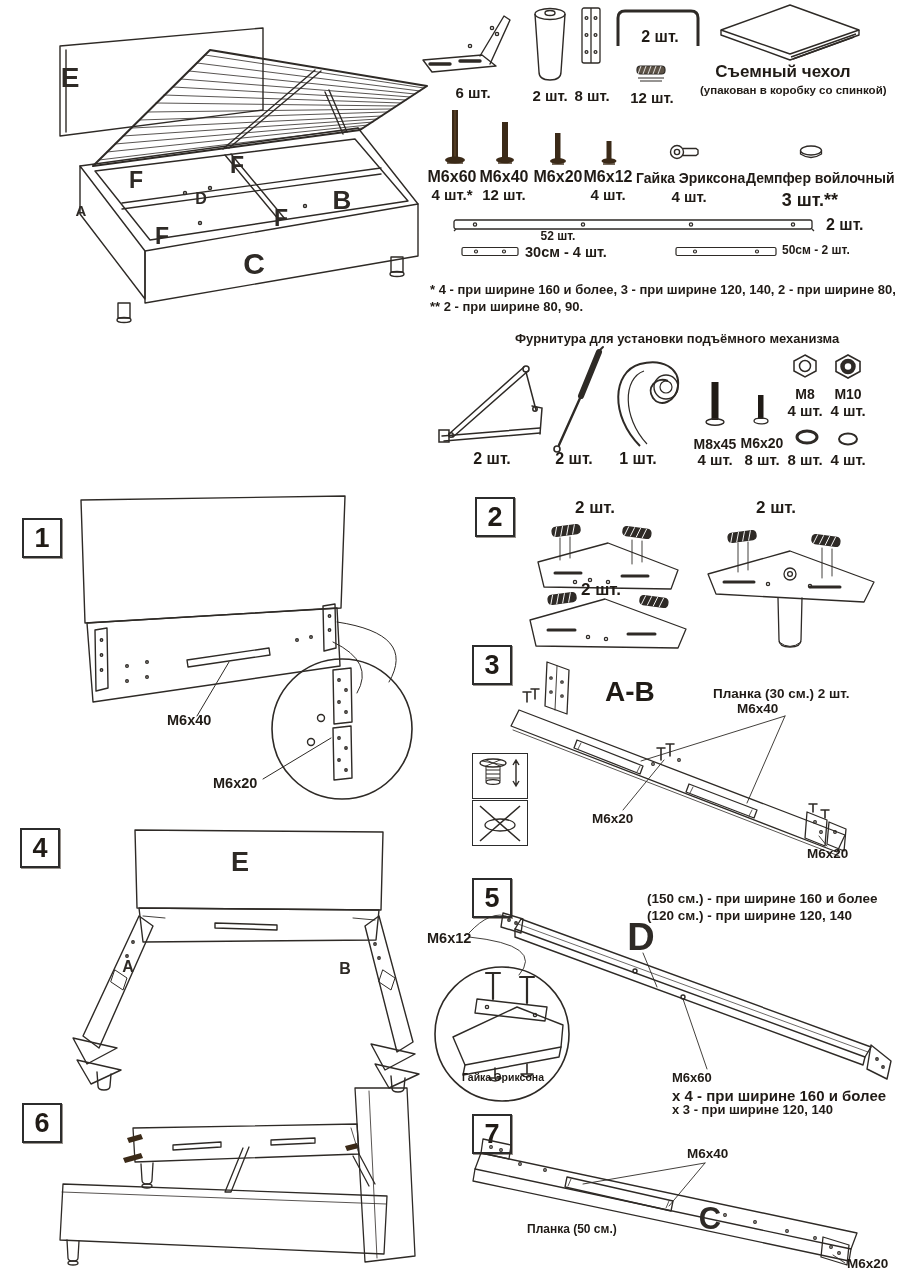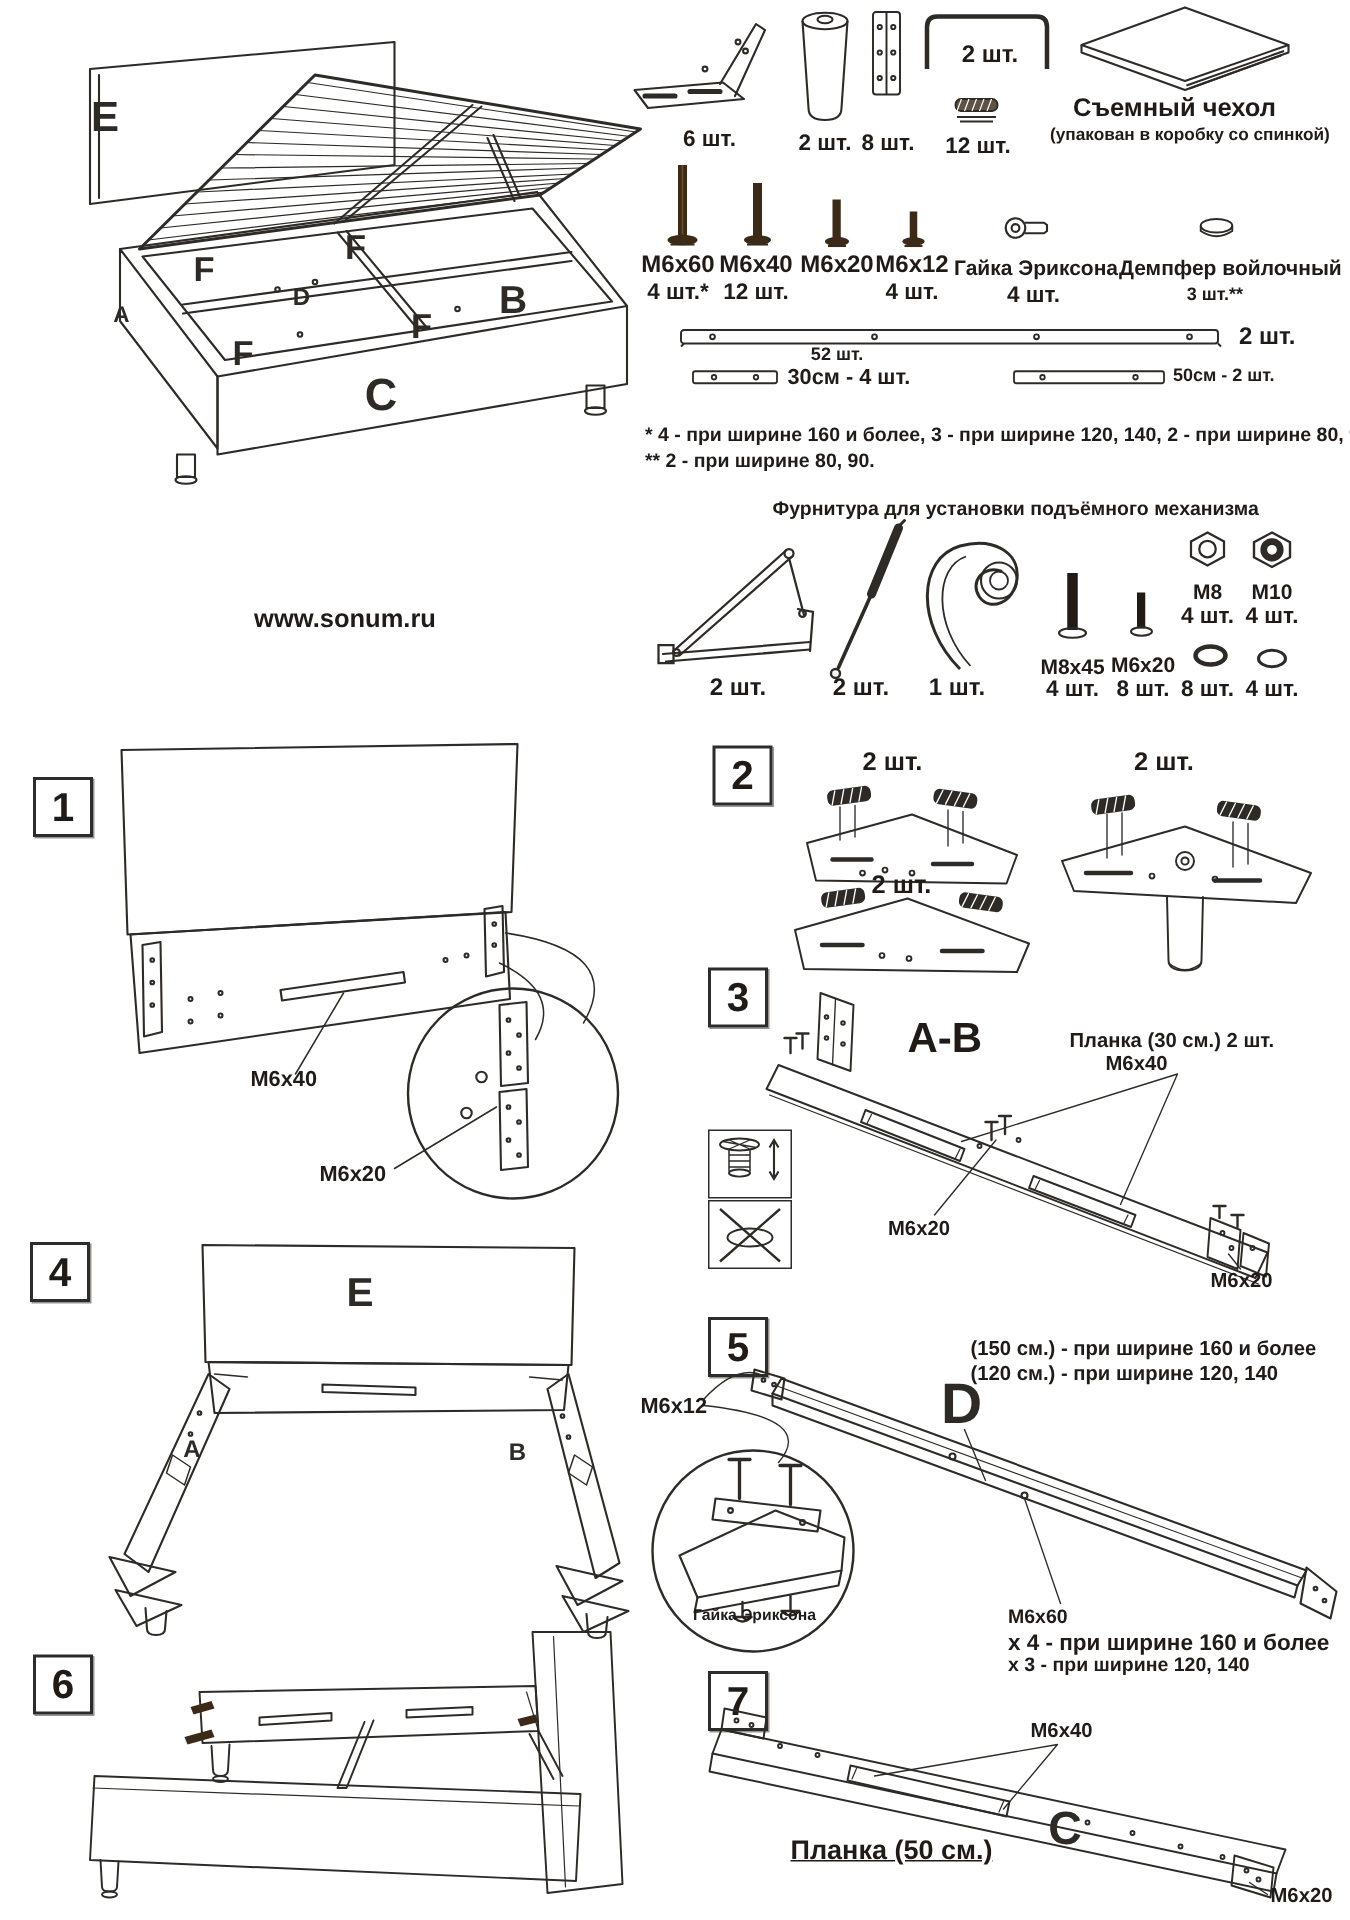--- a/index.html
+++ b/index.html
@@ -177,21 +177,21 @@
     <div class="lbl ctr" style="left:216px;top:170px;width:106px;font-size:14px;">Гайка Эриксона</div>
     <div class="lbl ctr" style="left:216px;top:188px;width:106px;font-size:15px;">4 шт.</div>
 
     <svg style="left:378px;top:144px;" width="26" height="20" viewBox="0 0 26 20">
       <g fill="none" stroke="#2e2a26" stroke-width="1.3">
         <ellipse cx="13" cy="6.5" rx="10.5" ry="4.5"></ellipse>
         <path d="M2.5 6.5 V10 Q13 17 23.5 10 V6.5"></path>
       </g>
     </svg>
     <div class="lbl ctr" style="left:326px;top:170px;width:128px;font-size:14px;">Демпфер войлочный</div>
-    <div class="lbl ctr" style="left:326px;top:190px;width:128px;font-size:12px;">3 шт.**</div>
+    <div class="lbl ctr" style="left:326px;top:190px;width:128px;font-size:18px;">3 шт.**</div>
 
     <svg style="left:33px;top:218px;" width="362" height="14" viewBox="0 0 362 14">
       <g fill="none" stroke="#2e2a26" stroke-width="1.3">
         <rect x="1" y="2" width="358" height="9" rx="2"></rect>
         <path d="M3 11 L1 13 M359 11 L361 13"></path>
         <circle cx="22" cy="6.5" r="1.6"></circle>
           <circle cx="130" cy="6.5" r="1.6"></circle>
           <circle cx="238" cy="6.5" r="1.6"></circle>
           <circle cx="340" cy="6.5" r="1.6"></circle>
       </g>
@@ -298,21 +298,20 @@
     </svg>
     <div class="lbl ctr" style="left:362px;top:121px;width:46px;font-size:15px;">8 шт.</div>
 
     <svg style="left:416px;top:101px;" width="24" height="16" viewBox="0 0 24 16">
       <ellipse cx="12" cy="8" rx="9" ry="5.5" fill="none" stroke="#2e2a26" stroke-width="2"></ellipse>
     </svg>
     <div class="lbl ctr" style="left:406px;top:121px;width:44px;font-size:15px;">4 шт.</div>
   </div>
 
   <div class="abs" style="left:25px;top:343px;width:410px;height:90px;">
-    <div class="lbl ctr" style="left:0;top:60px;width:410px;font-size:17px;">www.sonum.ru</div>
   </div>
 
   <div class="abs" style="left:15px;top:490px;width:430px;height:320px;">
     <div class="numbox" style="left:7px;top:28px;">1</div>
     <svg width="430" height="320" viewBox="0 0 430 320">
       <g fill="none" stroke="#2e2a26" stroke-width="1.4" stroke-linejoin="round" stroke-linecap="round">
         <path d="M66 10 L330 6 L326 118 L70 133 Z"></path>
         <path d="M72 133 L322 118 L325 176 L78 212 Z"></path>
         <path d="M172 170 L254 158 L255 165 L173 177 Z"></path>
         <path d="M80 140 L92 138 L93 198 L81 201 Z"></path>
@@ -598,18 +597,18 @@
           <circle cx="300" cy="102" r="1.3"></circle>
         <circle cx="330" cy="109" r="1.3"></circle>
           <circle cx="362" cy="118" r="1.3"></circle>
           <circle cx="390" cy="125" r="1.3"></circle>
 
         <path d="M280 50 L158 71 M280 50 L244 93" stroke-width=".9"></path>
         <path d="M420 150 L408 142" stroke-width=".9"></path>
       </g>
     </svg>
     <div class="lbl" style="left:262px;top:33px;font-size:13.5px;">M6x40</div>
-    <div class="lbl" style="left:102px;top:110px;font-size:18px;text-decoration:underline;">Планка (50 см.)</div>
+    <div class="lbl" style="left:102px;top:110px;font-size:12px;">Планка (50 см.)</div>
     <span class="letter" style="left:285px;top:106px;font-size:31px;">C</span>
     <div class="lbl" style="left:422px;top:143px;font-size:13.5px;">M6x20</div>
   </div>
 
 </div>
 
 </body></html>

